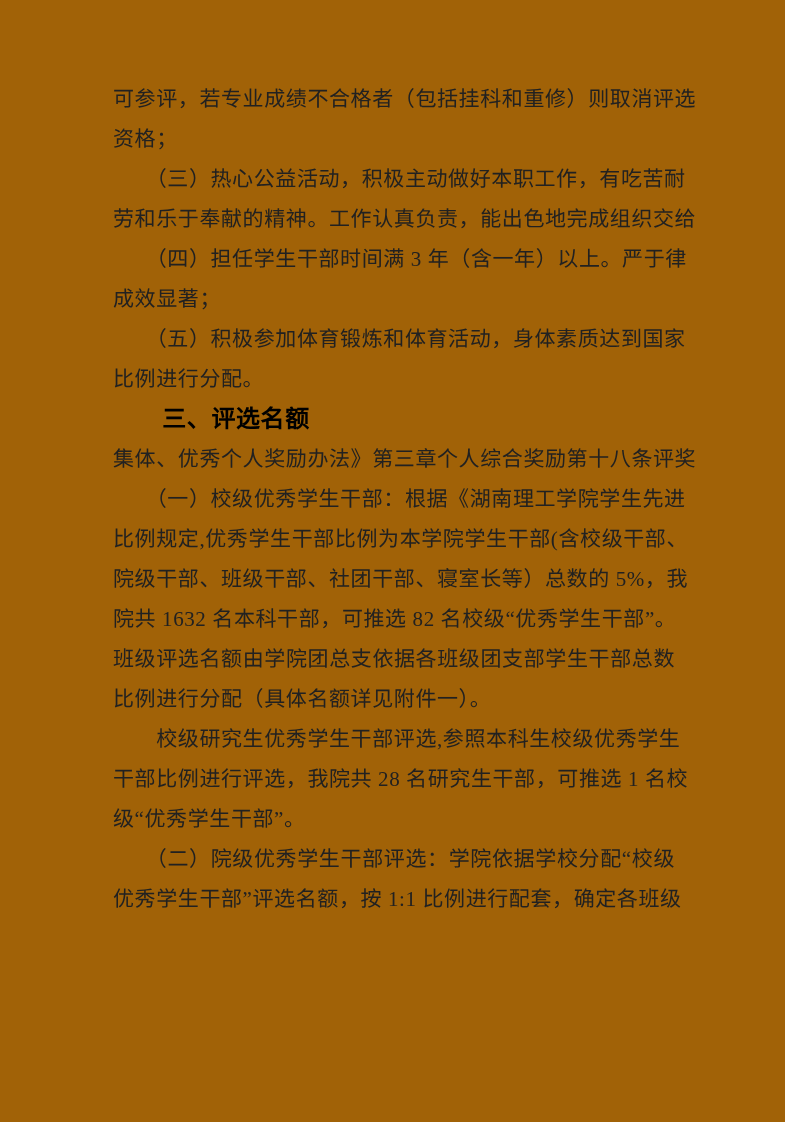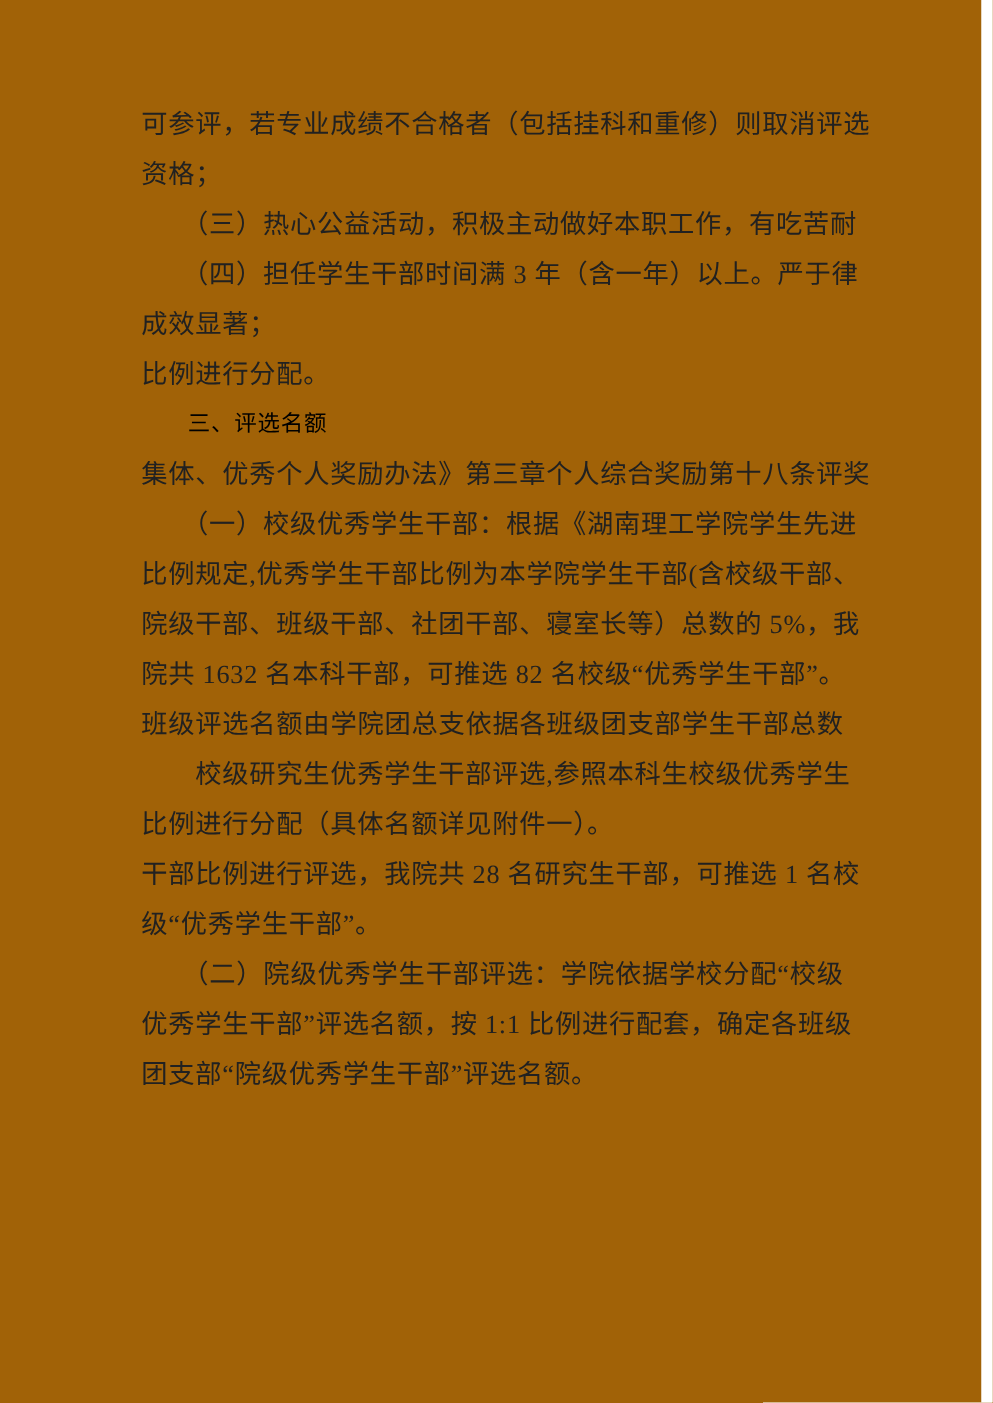--- a/index.html
+++ b/index.html
@@ -34,44 +34,45 @@
     overflow: visible;
   }
   .line.end {
     text-align: center;
     text-align-last: left;
   }
   .line.heading {
     text-align: left;
     text-align-last: left;
     font-family: "Liberation Sans", "DejaVu Sans", sans-serif;
-    font-weight: 400;
+    font-weight: 700;
     color: #000000;
-    font-size: 18px;
+    font-size: 24px;
   }
 </style>
 </head>
 <body>
 
 <div class="page">
   <div class="content">
     <div class="line fill">可参评，若专业成绩不合格者（包括挂科和重修）则取消评选</div>
     <div class="line end">资格；</div>
     <div class="line fill">　　（三）热心公益活动，积极主动做好本职工作，有吃苦耐</div>
+    <div class="line fill">劳和乐于奉献的精神。工作认真负责，能出色地完成组织交给</div>
     <div class="line fill">　　（四）担任学生干部时间满 3 年（含一年）以上。严于律</div>
     <div class="line end">成效显著；</div>
+    <div class="line fill">　　（五）积极参加体育锻炼和体育活动，身体素质达到国家</div>
     <div class="line end">比例进行分配。</div>
     <div class="line heading">　　三、评选名额</div>
     <div class="line fill">集体、优秀个人奖励办法》第三章个人综合奖励第十八条评奖</div>
     <div class="line fill">　　（一）校级优秀学生干部：根据《湖南理工学院学生先进</div>
     <div class="line fill">比例规定,优秀学生干部比例为本学院学生干部(含校级干部、</div>
     <div class="line fill">院级干部、班级干部、社团干部、寝室长等）总数的 5%，我</div>
     <div class="line fill">院共 1632 名本科干部，可推选 82 名校级“优秀学生干部”。</div>
     <div class="line fill">班级评选名额由学院团总支依据各班级团支部学生干部总数</div>
+    <div class="line end">比例进行分配（具体名额详见附件一）。</div>
     <div class="line fill">　　校级研究生优秀学生干部评选,参照本科生校级优秀学生</div>
-    <div class="line end">比例进行分配（具体名额详见附件一）。</div>
     <div class="line fill">干部比例进行评选，我院共 28 名研究生干部，可推选 1 名校</div>
     <div class="line end">级“优秀学生干部”。</div>
     <div class="line fill">　　（二）院级优秀学生干部评选：学院依据学校分配“校级</div>
     <div class="line fill">优秀学生干部”评选名额，按 1:1 比例进行配套，确定各班级</div>
-    <div class="line end">团支部“院级优秀学生干部”评选名额。</div>
   </div>
 </div>
 
 </body></html>

